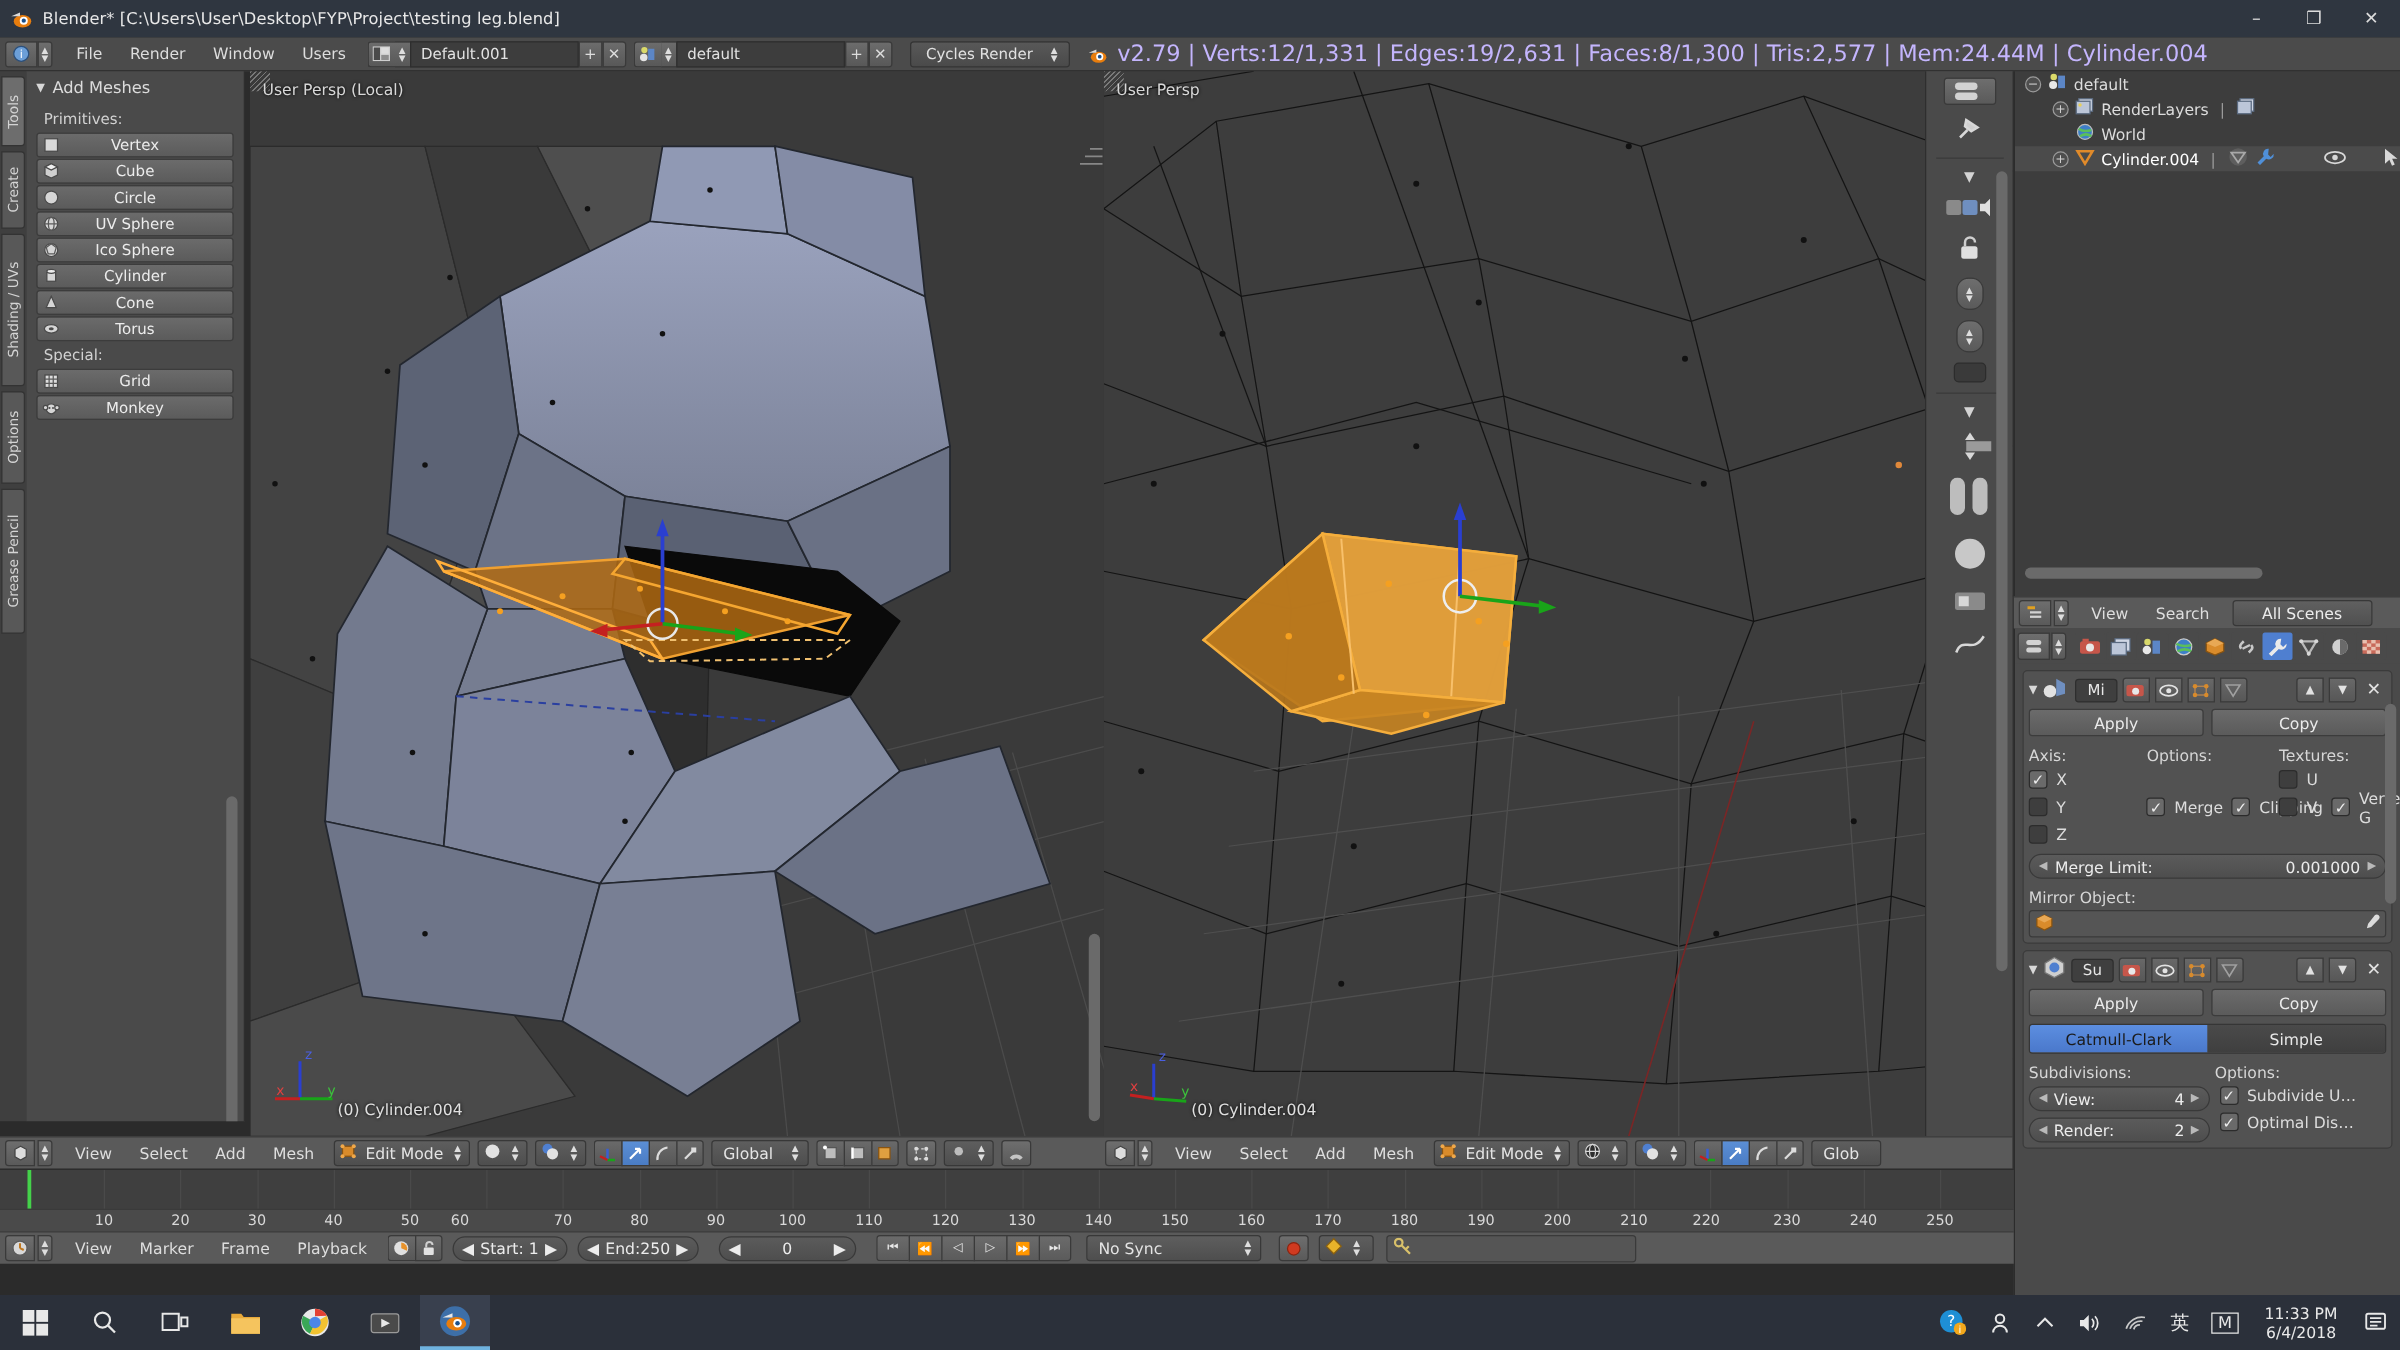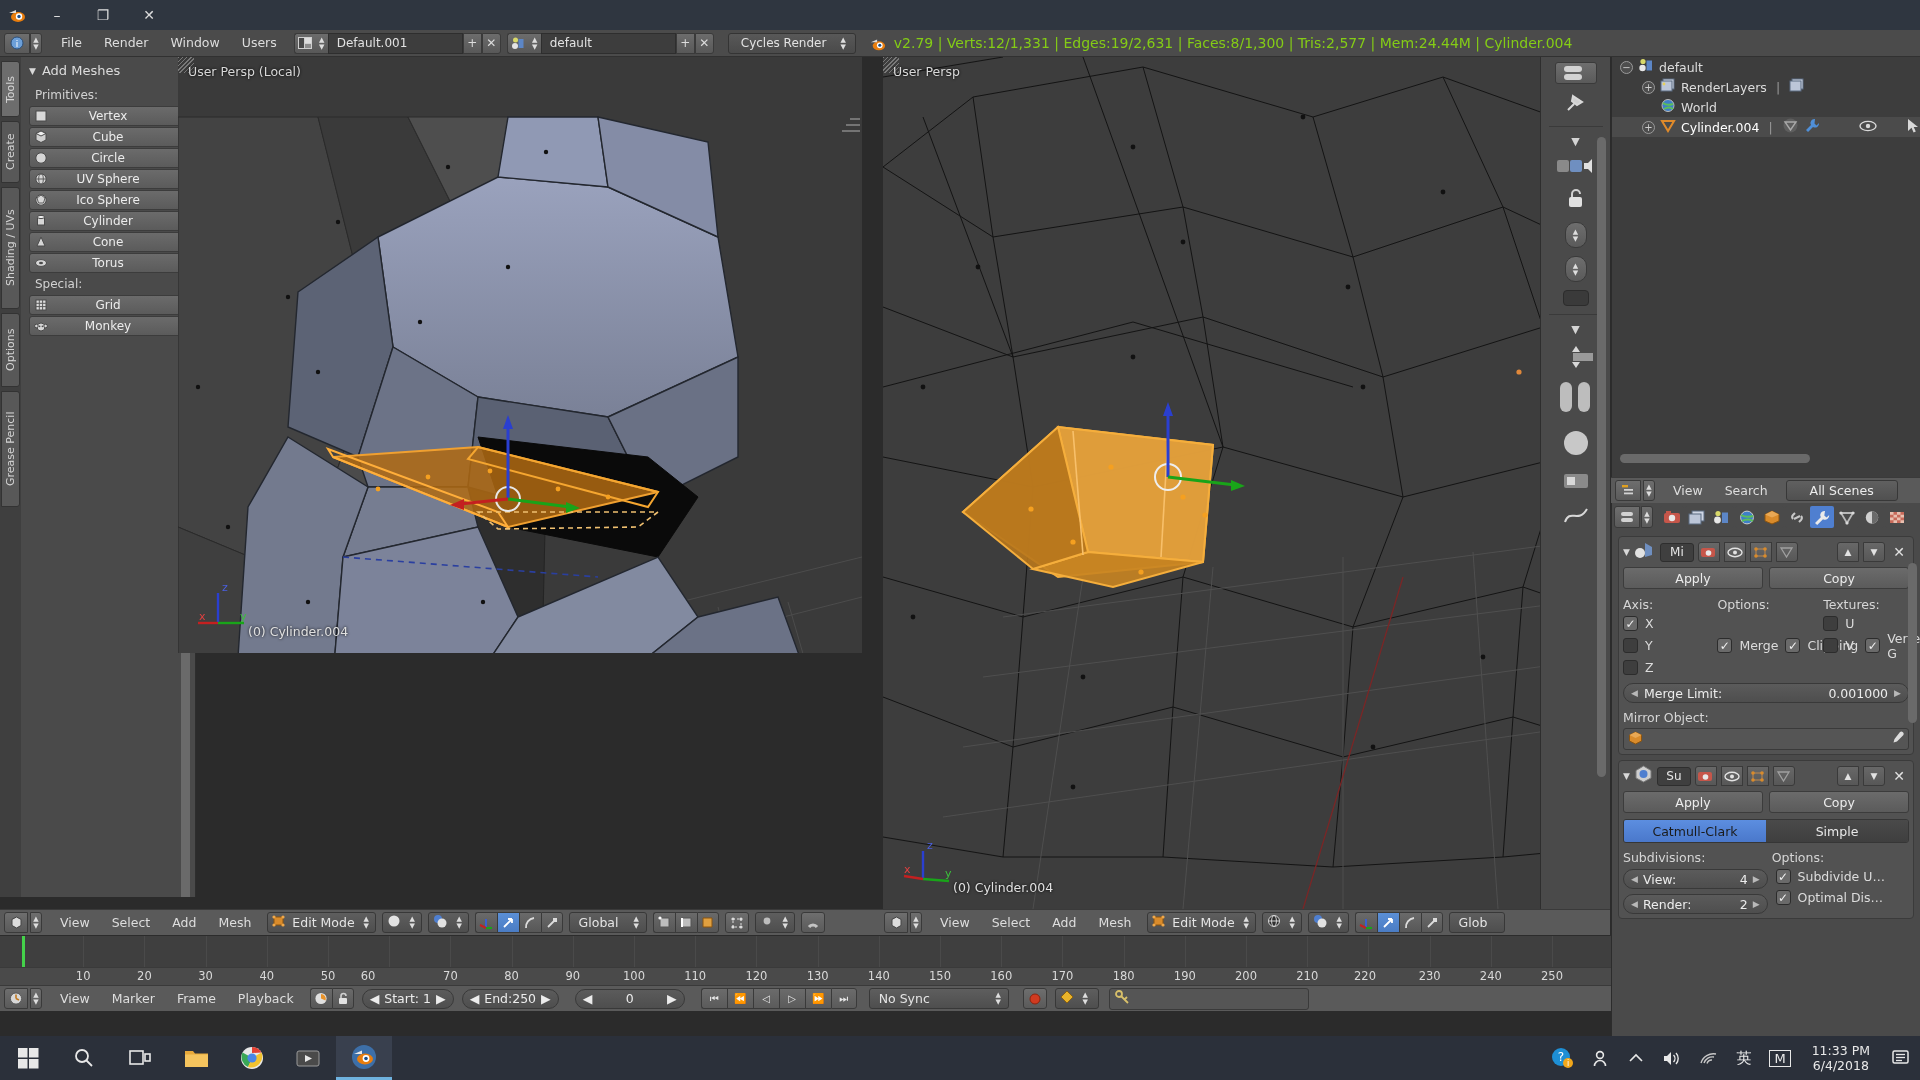--- a/index.html
+++ b/index.html
@@ -60,21 +60,21 @@
           color:#ddd; font-size:12px; }
   .db-x.first { border-radius: 0; }
   .db-x.last { border-radius: 0 3px 3px 0; }
 
   .engine-sel {
     margin-left: 14px; height:21px; min-width: 128px; border-radius: 3px;
     background: linear-gradient(#585858,#4a4a4a); border:1px solid #343434;
     color:#e2e2e2; font-size:12px; display:flex; align-items:center; padding: 0 6px 0 12px;
     justify-content: space-between;
   }
-  .stats { margin-left: 14px; color:#84cc16; font-size:14px; display:flex; align-items:center; gap:8px;}
+  .stats { margin-left: 14px; color:#c4b5fd; font-size:18px; display:flex; align-items:center; gap:8px;}
 
   
   .tabstrip {
     position: absolute; left: 0; top: 57px; width: 21px; height: 840px;
     background: #3f3f3f;
   }
   .vtab {
     position: absolute; left: 1px; width: 19px;
     background: #585858; border: 1px solid #333; border-radius: 3px 0 0 3px;
     color: #d4d4d4; font-size: 11px;
@@ -227,20 +227,21 @@
 
   <div class="titlebar">
     <div class="tb-logo">
       <svg width="18" height="18" viewBox="0 0 18 18">
         <ellipse cx="10" cy="11" rx="7" ry="5" fill="#e87d0d"></ellipse>
         <circle cx="11" cy="10.5" r="3.2" fill="#fff"></circle>
         <circle cx="11" cy="10.5" r="1.7" fill="#1b4f8a"></circle>
         <path d="M1 7 L8 4 L8 7 Z" fill="#d9d9d9"></path>
       </svg>
     </div>
+    <div class="tb-title">Blender* [C:\Users\User\Desktop\FYP\Project\testing leg.blend]</div>
     <div class="tb-btns">
       <div class="tb-btn">–</div>
       <div class="tb-btn">❐</div>
       <div class="tb-btn close">✕</div>
     </div>
   </div>
 
   <div class="topbar">
     <div class="btn3d icon-btn" style="width:26px;border-radius:3px 0 0 3px;">
       <svg width="14" height="14" viewBox="0 0 14 14">
@@ -430,21 +431,21 @@
             <circle cx="5.6" cy="7.4" r=".8" fill="#4a4a4a"></circle>
             <circle cx="8.4" cy="7.4" r=".8" fill="#4a4a4a"></circle>
           </svg>
         </span>
       <span>Monkey</span>
     </div>
 
     <div class="scrollbar-v" style="left:160px;top:580px;height:330px;"></div>
   </div>
 
-  <div class="vp" style="left:178px;top:57px;width:684px;height:596px;">
+  <div class="vp" style="left:200px;top:57px;width:684px;height:852px;">
     <svg class="vp-canvas" viewBox="0 0 684 852" preserveAspectRatio="none">
       <defs>
         <linearGradient id="mshA" x1="0" y1="0" x2="0" y2="1">
           <stop offset="0" stop-color="#9aa2bd"></stop>
             <stop offset="1" stop-color="#7a8197"></stop>
         </linearGradient>
       </defs>
       <rect width="684" height="852" fill="#3a3a3a"></rect>
 
       <g stroke="#4c4c4c" stroke-width="1">

